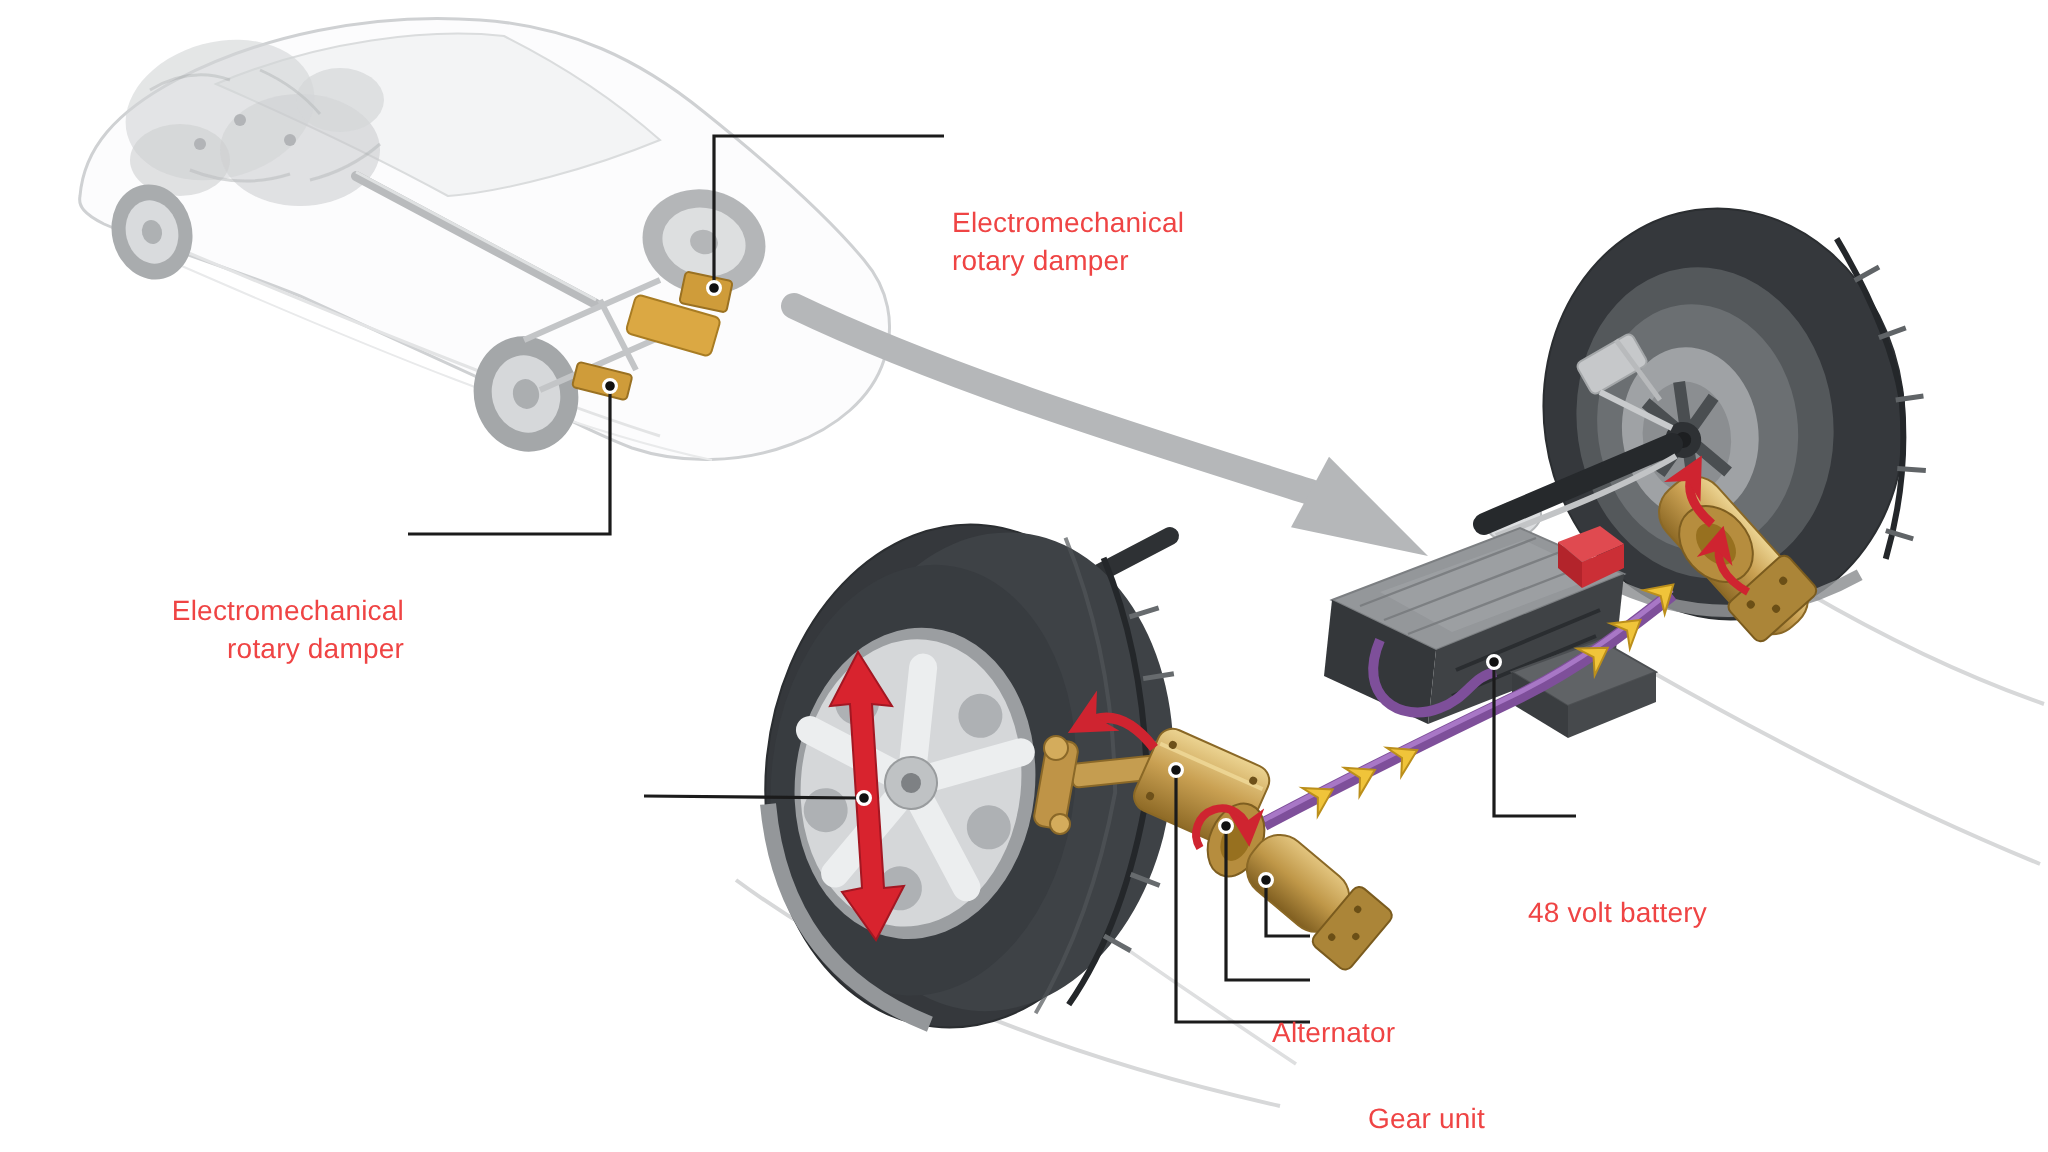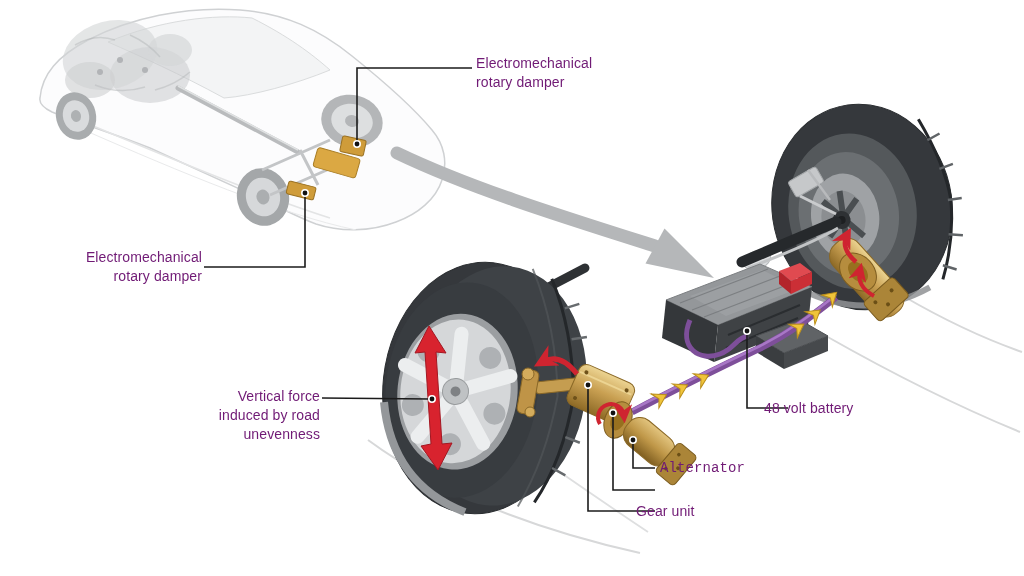--- a/index.html
+++ b/index.html
@@ -1,28 +1,28 @@
 <!DOCTYPE html>
 <html><head>
 <meta charset="utf-8">
 <style>
   html,body{margin:0;padding:0;background:#fff;}
   .stage{position:relative;width:1024px;height:576px;overflow:hidden;background:#ffffff;
          font-family:"Liberation Sans",sans-serif;}
   .stage svg{position:absolute;left:0;top:0;}
-  .lbl{position:absolute;font-size:14px;line-height:1.34;color:#701a75;letter-spacing:.1px;}
+  .lbl{position:absolute;font-size:14px;line-height:1.34;color:#ef4444;letter-spacing:.1px;margin-top:48px;}
   .lbl.right{text-align:right;}
   .lbl.nowrap{white-space:nowrap;}
   #lbl-damper-top{left:476px;top:54px;width:142px;}
   #lbl-damper-rear{left:56px;top:248px;width:146px;}
   #lbl-vertical-force{left:200px;top:387px;width:120px;}
   #lbl-battery{left:764px;top:399px;}
-  #lbl-alternator{left:660px;top:459px;font-family:Liberation Mono, monospace;}
+  #lbl-alternator{left:636px;top:459px;}
   #lbl-conversion{left:660px;top:481px;}
-  #lbl-gear-unit{left:636px;top:502px;}
+  #lbl-gear-unit{left:684px;top:502px;}
 </style>
 </head>
 <body>
 
 <div class="stage">
 <svg width="1024" height="576" viewBox="0 0 1024 576">
   <defs>
     <linearGradient id="gold1" x1="0" y1="0" x2="0" y2="1">
       <stop offset="0" stop-color="#ecd492"></stop>
           <stop offset="0.45" stop-color="#c9a052"></stop>
@@ -245,17 +245,16 @@
         <circle cx="432" cy="399" r="3.2"></circle>
     <circle cx="747" cy="331" r="3.2"></circle>
         <circle cx="633" cy="440" r="3.2"></circle>
         <circle cx="613" cy="413" r="3.2"></circle>
     <circle cx="588" cy="385" r="3.2"></circle>
   </g>
 </svg>
 
 <div class="lbl" id="lbl-damper-top">Electromechanical rotary damper</div>
 <div class="lbl right" id="lbl-damper-rear">Electromechanical rotary damper</div>
-<div class="lbl right" id="lbl-vertical-force">Vertical force induced by road unevenness</div>
 <div class="lbl nowrap" id="lbl-battery">48 volt battery</div>
 <div class="lbl nowrap" id="lbl-alternator">Alternator</div>
 <div class="lbl nowrap" id="lbl-gear-unit">Gear unit</div>
 </div>
 
 </body></html>

